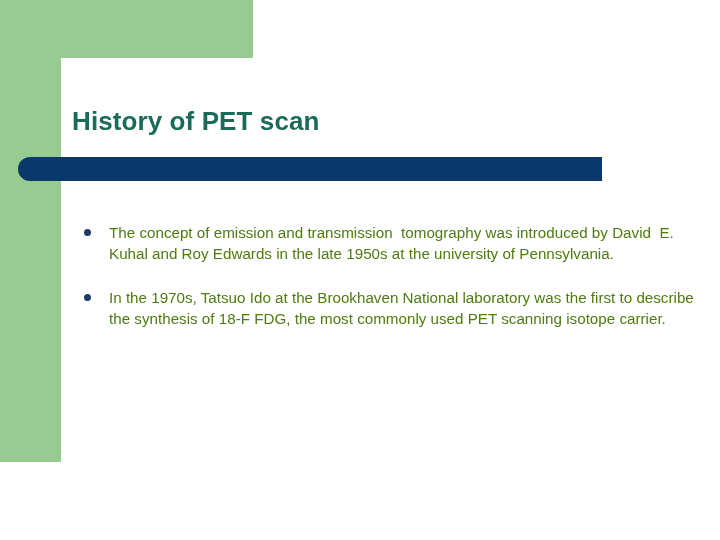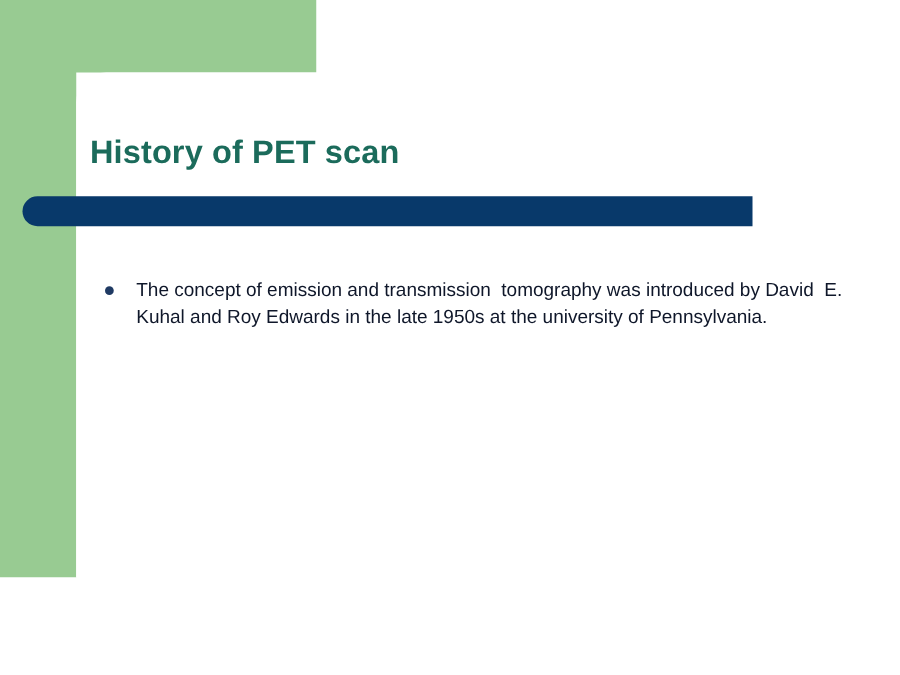--- a/index.html
+++ b/index.html
@@ -78,21 +78,21 @@
   .body-list {
     position: absolute;
     left: 80px;
     top: 222px;
     width: 614px;
   }
   .bullet-item {
     position: relative;
     padding-left: 29px;
     margin-bottom: 22px;
-    color: #0f172a;
+    color: #4d7c0f;
     font-size: 15.2px;
     line-height: 21.4px;
     text-align: left;
   }
   .bullet-item:last-child {
     margin-bottom: 0;
   }
   .bullet-marker {
     position: absolute;
     left: 4px;
@@ -120,16 +120,20 @@
 
   <div class="accent-bar"></div>
 
   <div class="body-list">
 
     <div class="bullet-item">
       <span class="bullet-marker"></span>
       <span class="bullet-text">The concept of emission and transmission  tomography was introduced by David  E. Kuhal and Roy Edwards in the late 1950s at the university of Pennsylvania.</span>
     </div>
 
+    <div class="bullet-item">
+      <span class="bullet-marker"></span>
+      <span class="bullet-text">In the 1970s, Tatsuo Ido at the Brookhaven National laboratory was the first to describe the synthesis of 18-F FDG, the most commonly used PET scanning isotope carrier.</span>
+    </div>
 
 
   </div>
 </div>
 
 </body></html>

